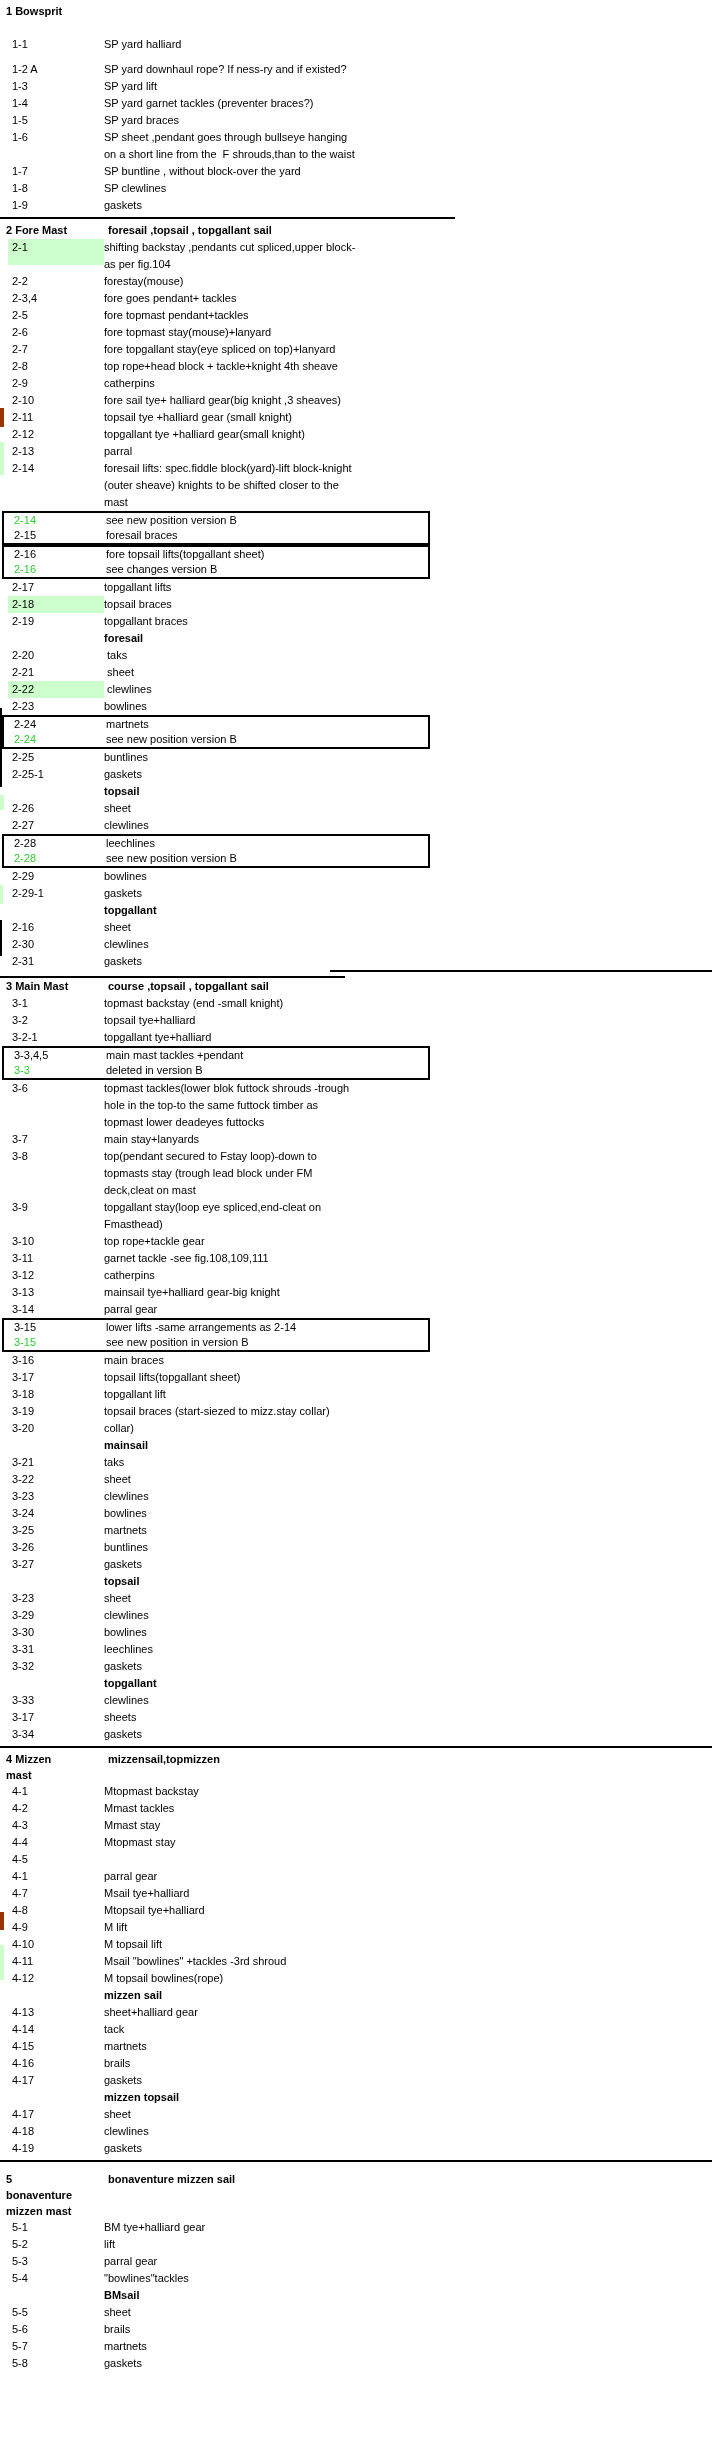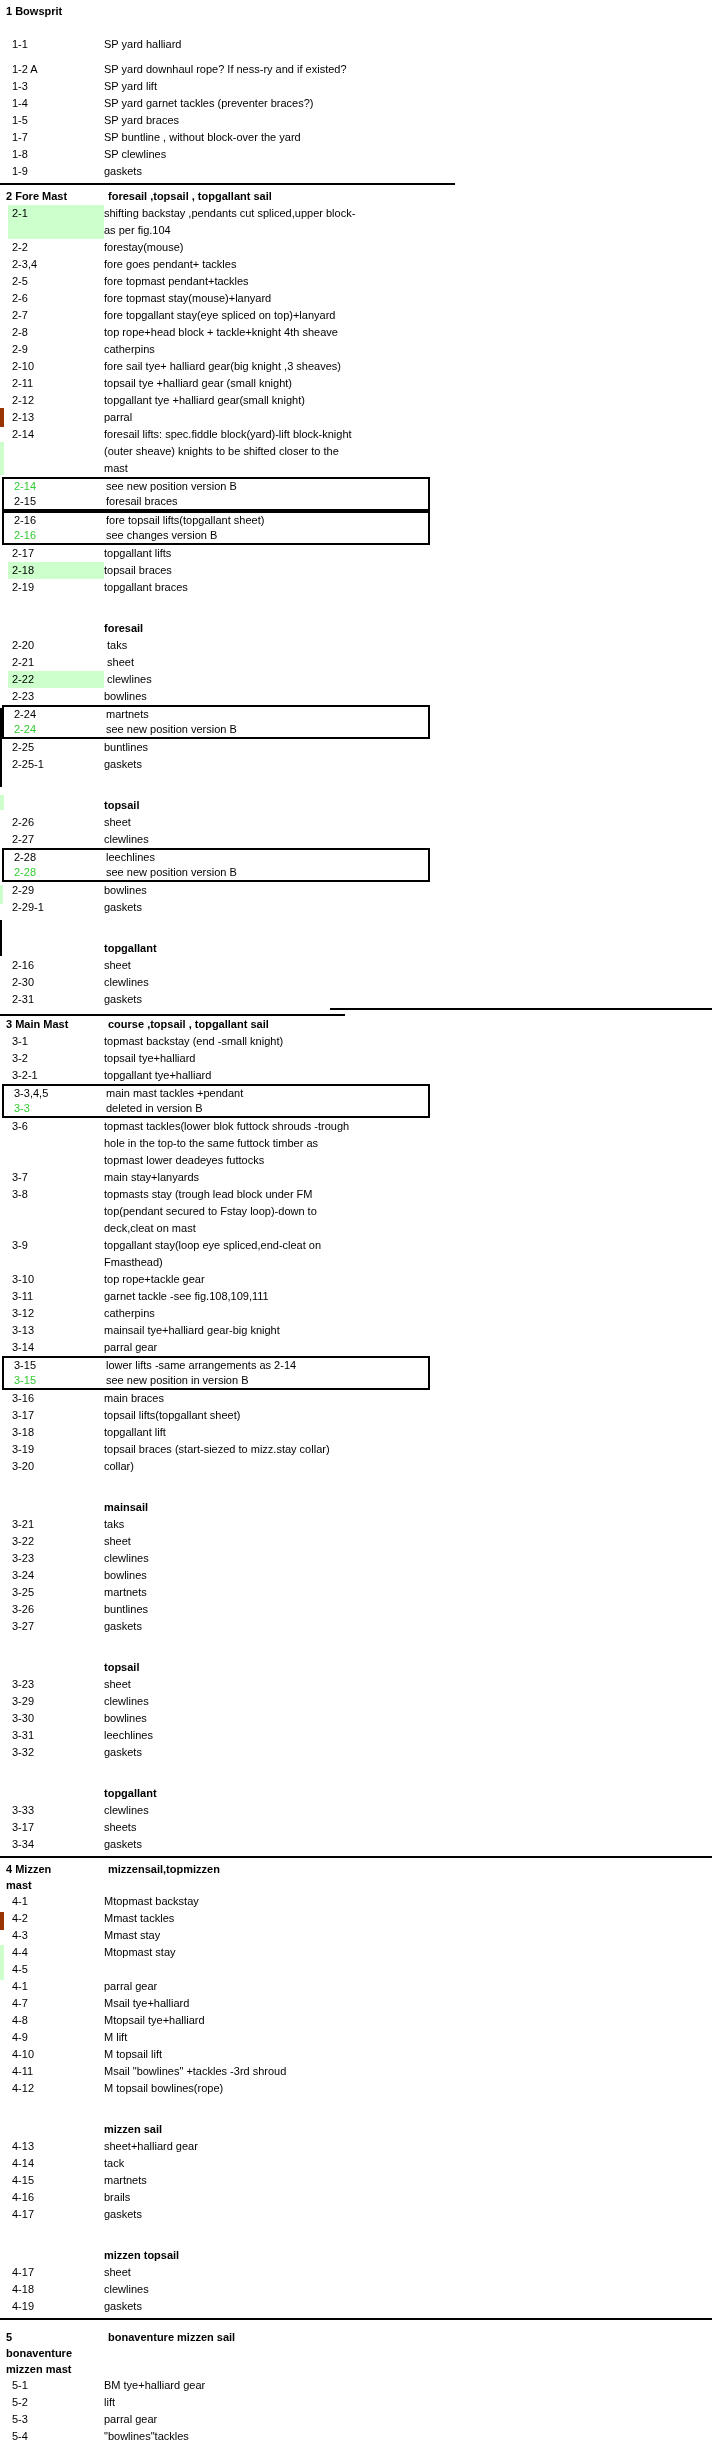--- a/index.html
+++ b/index.html
@@ -13,21 +13,21 @@
     color:#000000;
     padding-top:3px;
     box-sizing:border-box;
     overflow:hidden;
   }
   .row{display:flex;align-items:flex-start;padding-left:8px;}
   .row .num{width:96px;flex:none;padding-left:4px;box-sizing:border-box;line-height:17px;}
   .row .desc{flex:1;padding-right:40px;line-height:17px;white-space:pre-wrap;}
   .num.green-bg{background:#ccffcc;}
   .num.green-text{color:#33cc33;}
-  .desc.bold, .num.bold{font-weight:bold;margin-top:24px;}
+  .desc.bold, .num.bold{font-weight:bold;}
   .spacer{width:100%;}
   .sec-header{display:flex;align-items:flex-start;padding-left:6px;font-weight:bold;}
   .sec-header .sec-title{width:98px;flex:none;line-height:17px;}
   .sec-header .sec-title div{line-height:16px;}
   .sec-header .sec-sail{flex:1;padding-left:4px;line-height:17px;white-space:pre-wrap;}
   .box{margin-left:2px;width:424px;border:2px solid #000;box-sizing:content-box;}
   .box .row{padding-left:6px;}
   .box .row .num{line-height:15px;}
   .box .row .desc{line-height:15px;}
   .div-left{height:2px;background:#000;width:455px;margin:3px 0;}
@@ -62,40 +62,44 @@
     </div>
     <div class="row">
       <div class="num">1-4</div>
       <div class="desc"><div>SP yard garnet tackles (preventer braces?)</div></div>
     </div>
     <div class="row">
       <div class="num">1-5</div>
       <div class="desc"><div>SP yard braces</div></div>
     </div>
     <div class="row">
+      <div class="num">1-6</div>
+      <div class="desc"><div>SP sheet ,pendant goes through bullseye hanging</div><div>on a short line from the  F shrouds,than to the waist</div></div>
+    </div>
+    <div class="row">
       <div class="num">1-7</div>
       <div class="desc"><div>SP buntline , without block-over the yard</div></div>
     </div>
     <div class="row">
       <div class="num">1-8</div>
       <div class="desc"><div>SP clewlines</div></div>
     </div>
     <div class="row">
       <div class="num">1-9</div>
       <div class="desc"><div>gaskets</div></div>
     </div>
     <div class="div-left"></div>
     <div class="sec-header">
       <div class="sec-title">
         <div>2  Fore Mast</div>
       </div>
       <div class="sec-sail">foresail ,topsail , topgallant sail</div>
     </div>
     <div class="row">
-      <div class="num green-bg" style="height: 34px;">2-1</div>
+      <div class="num green-bg" style="height: 26px;">2-1</div>
       <div class="desc"><div>shifting backstay ,pendants cut spliced,upper block-</div><div>as per fig.104</div></div>
     </div>
     <div class="row">
       <div class="num">2-2</div>
       <div class="desc"><div>forestay(mouse)</div></div>
     </div>
     <div class="row">
       <div class="num">2-3,4</div>
       <div class="desc"><div>fore goes pendant+ tackles</div></div>
     </div>
@@ -290,21 +294,21 @@
     <div class="row">
       <div class="num">3-6</div>
       <div class="desc"><div>topmast tackles(lower blok futtock shrouds -trough</div><div>hole in the top-to the same futtock timber as</div><div>topmast lower deadeyes futtocks</div></div>
     </div>
     <div class="row">
       <div class="num">3-7</div>
       <div class="desc"><div>main stay+lanyards</div></div>
     </div>
     <div class="row">
       <div class="num">3-8</div>
-      <div class="desc"><div>topmasts stay (trough lead block under FM</div><div>top(pendant secured to Fstay loop)-down to</div><div>deck,cleat on mast</div></div>
+      <div class="desc"><div>top(pendant secured to Fstay loop)-down to</div><div>topmasts stay (trough lead block under FM</div><div>deck,cleat on mast</div></div>
     </div>
     <div class="row">
       <div class="num">3-9</div>
       <div class="desc"><div>topgallant stay(loop eye spliced,end-cleat on</div><div>Fmasthead)</div></div>
     </div>
     <div class="row">
       <div class="num">3-10</div>
       <div class="desc"><div>top rope+tackle gear</div></div>
     </div>
     <div class="row">

